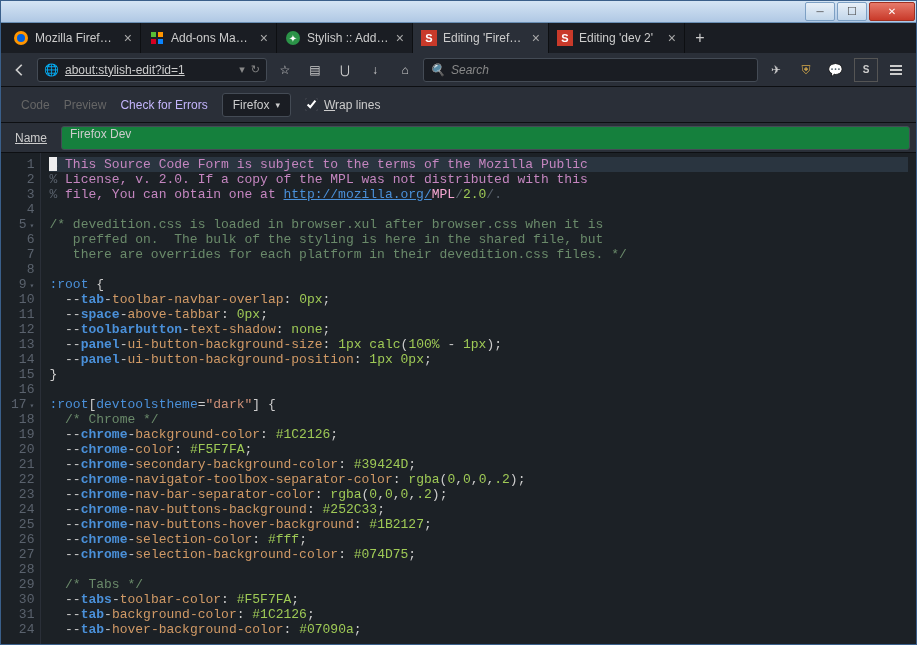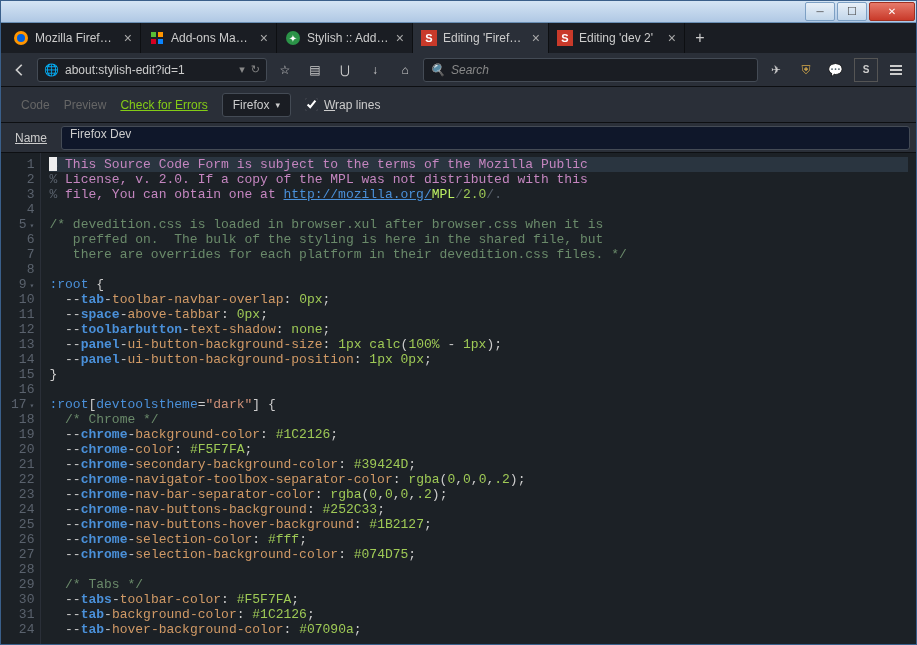--- a/index.html
+++ b/index.html
@@ -117,21 +117,21 @@
   background: #1a1d23;
   border: 1px solid #444b55;
   border-radius: 3px;
   display: flex;
   align-items: center;
   gap: 6px;
   padding: 0 6px;
   color: #ccc;
 }
 .urlbar .globe { font-size: 12px; }
-.urlbar .url-text { flex: 1; font-size: 12px; }
+.urlbar .url-text { flex: 1; font-size: 12px; text-decoration: underline; }
 .urlbar .dropdown, .urlbar .reload { color: #888; font-size: 11px; }
 .searchbar {
   flex: 1;
   height: 24px;
   background: #1a1d23;
   border: 1px solid #444b55;
   border-radius: 3px;
   display: flex;
   align-items: center;
   gap: 6px;
@@ -152,23 +152,22 @@
 .editorbar {
   height: 36px;
   background: #2a2f38;
   display: flex;
   align-items: center;
   gap: 14px;
   padding: 0 20px;
   border-bottom: 1px solid #0d0f12;
 }
 .editorbar .action {
-  color: #84cc16;
+  color: #c4b5fd;
   font-size: 12px;
-  text-decoration: underline;
   cursor: pointer;
 }
 .editorbar .action.disabled { color: #666; text-decoration: none; }
 .editorbar .ul { text-decoration: underline; }
 .insert-btn {
   background: #1a1d23;
   border: 1px solid #444b55;
   border-radius: 3px;
   padding: 4px 10px;
   color: #ccc;
@@ -192,21 +191,21 @@
   border-bottom: 1px solid #0d0f12;
 }
 .namebar .lbl {
   padding: 0 14px;
   color: #ccc;
   text-decoration: underline;
 }
 .namebar .name-input {
   flex: 1;
   height: 24px;
-  background: #0f172a;
+  background: #15803d;
   border: 1px solid #444b55;
   border-radius: 3px;
   padding: 0 8px;
   color: #ccc;
   margin-right: 6px;
 }
 
 .editor {
   display: flex;
   font-family: Consolas, "Courier New", monospace;
@@ -249,21 +248,21 @@
   left: 0;
   top: 0;
   width: 8px;
   height: 14px;
   background: #eee;
 }
 .c-com { color: #6a8a6a; } 
 .c-pct { color: #5a626d; }
 .c-mag { color: #c586c0; }
 .c-link { color: #4a90d9; text-decoration: underline; }
-.c-link2 { color: #bef264; }
+.c-link2 { color: #f9a8d4; }
 .c-sel { color: #4a90d9; }
 .c-attr { color: #4a90d9; }
 .c-punc { color: #ccc; }
 .c-num { color: #9fca56; }
 .c-str { color: #ce9178; }
 .c-prop1 { color: #4a90d9; font-weight: bold; }
 .c-prop2 { color: #d19a66; }
 .c-kw { color: #9fca56; }
 </style>
 </head>

